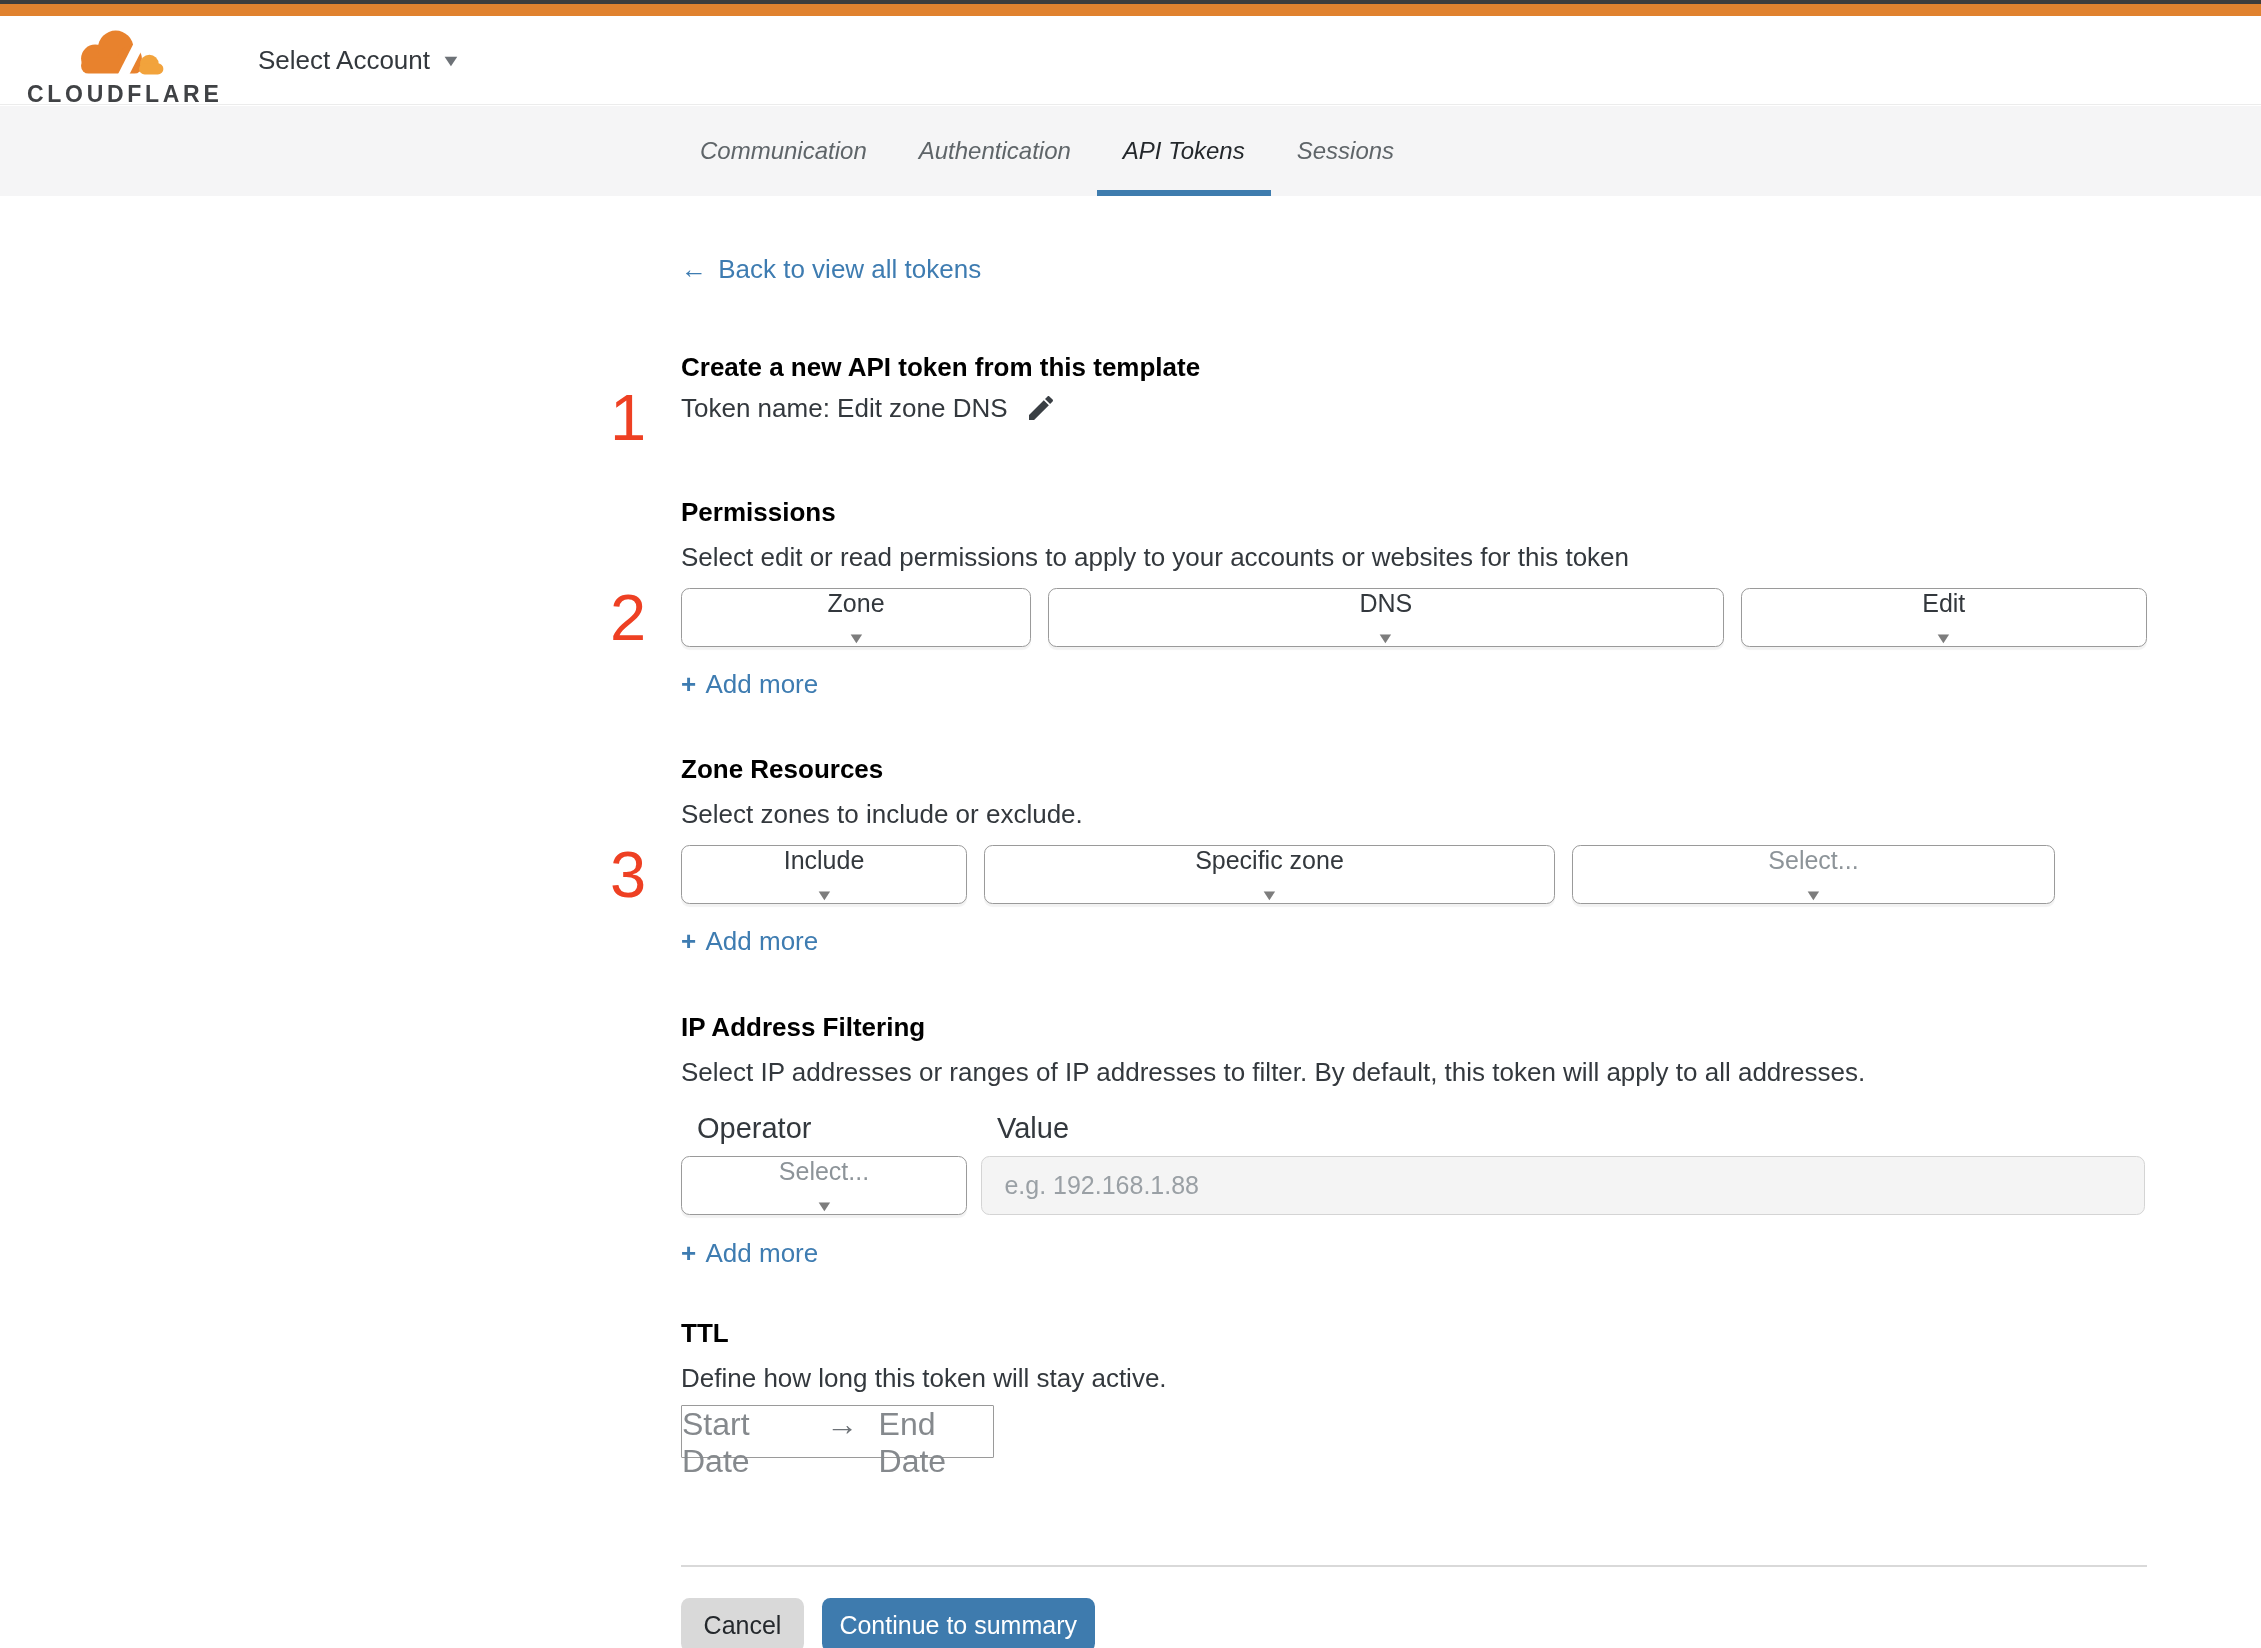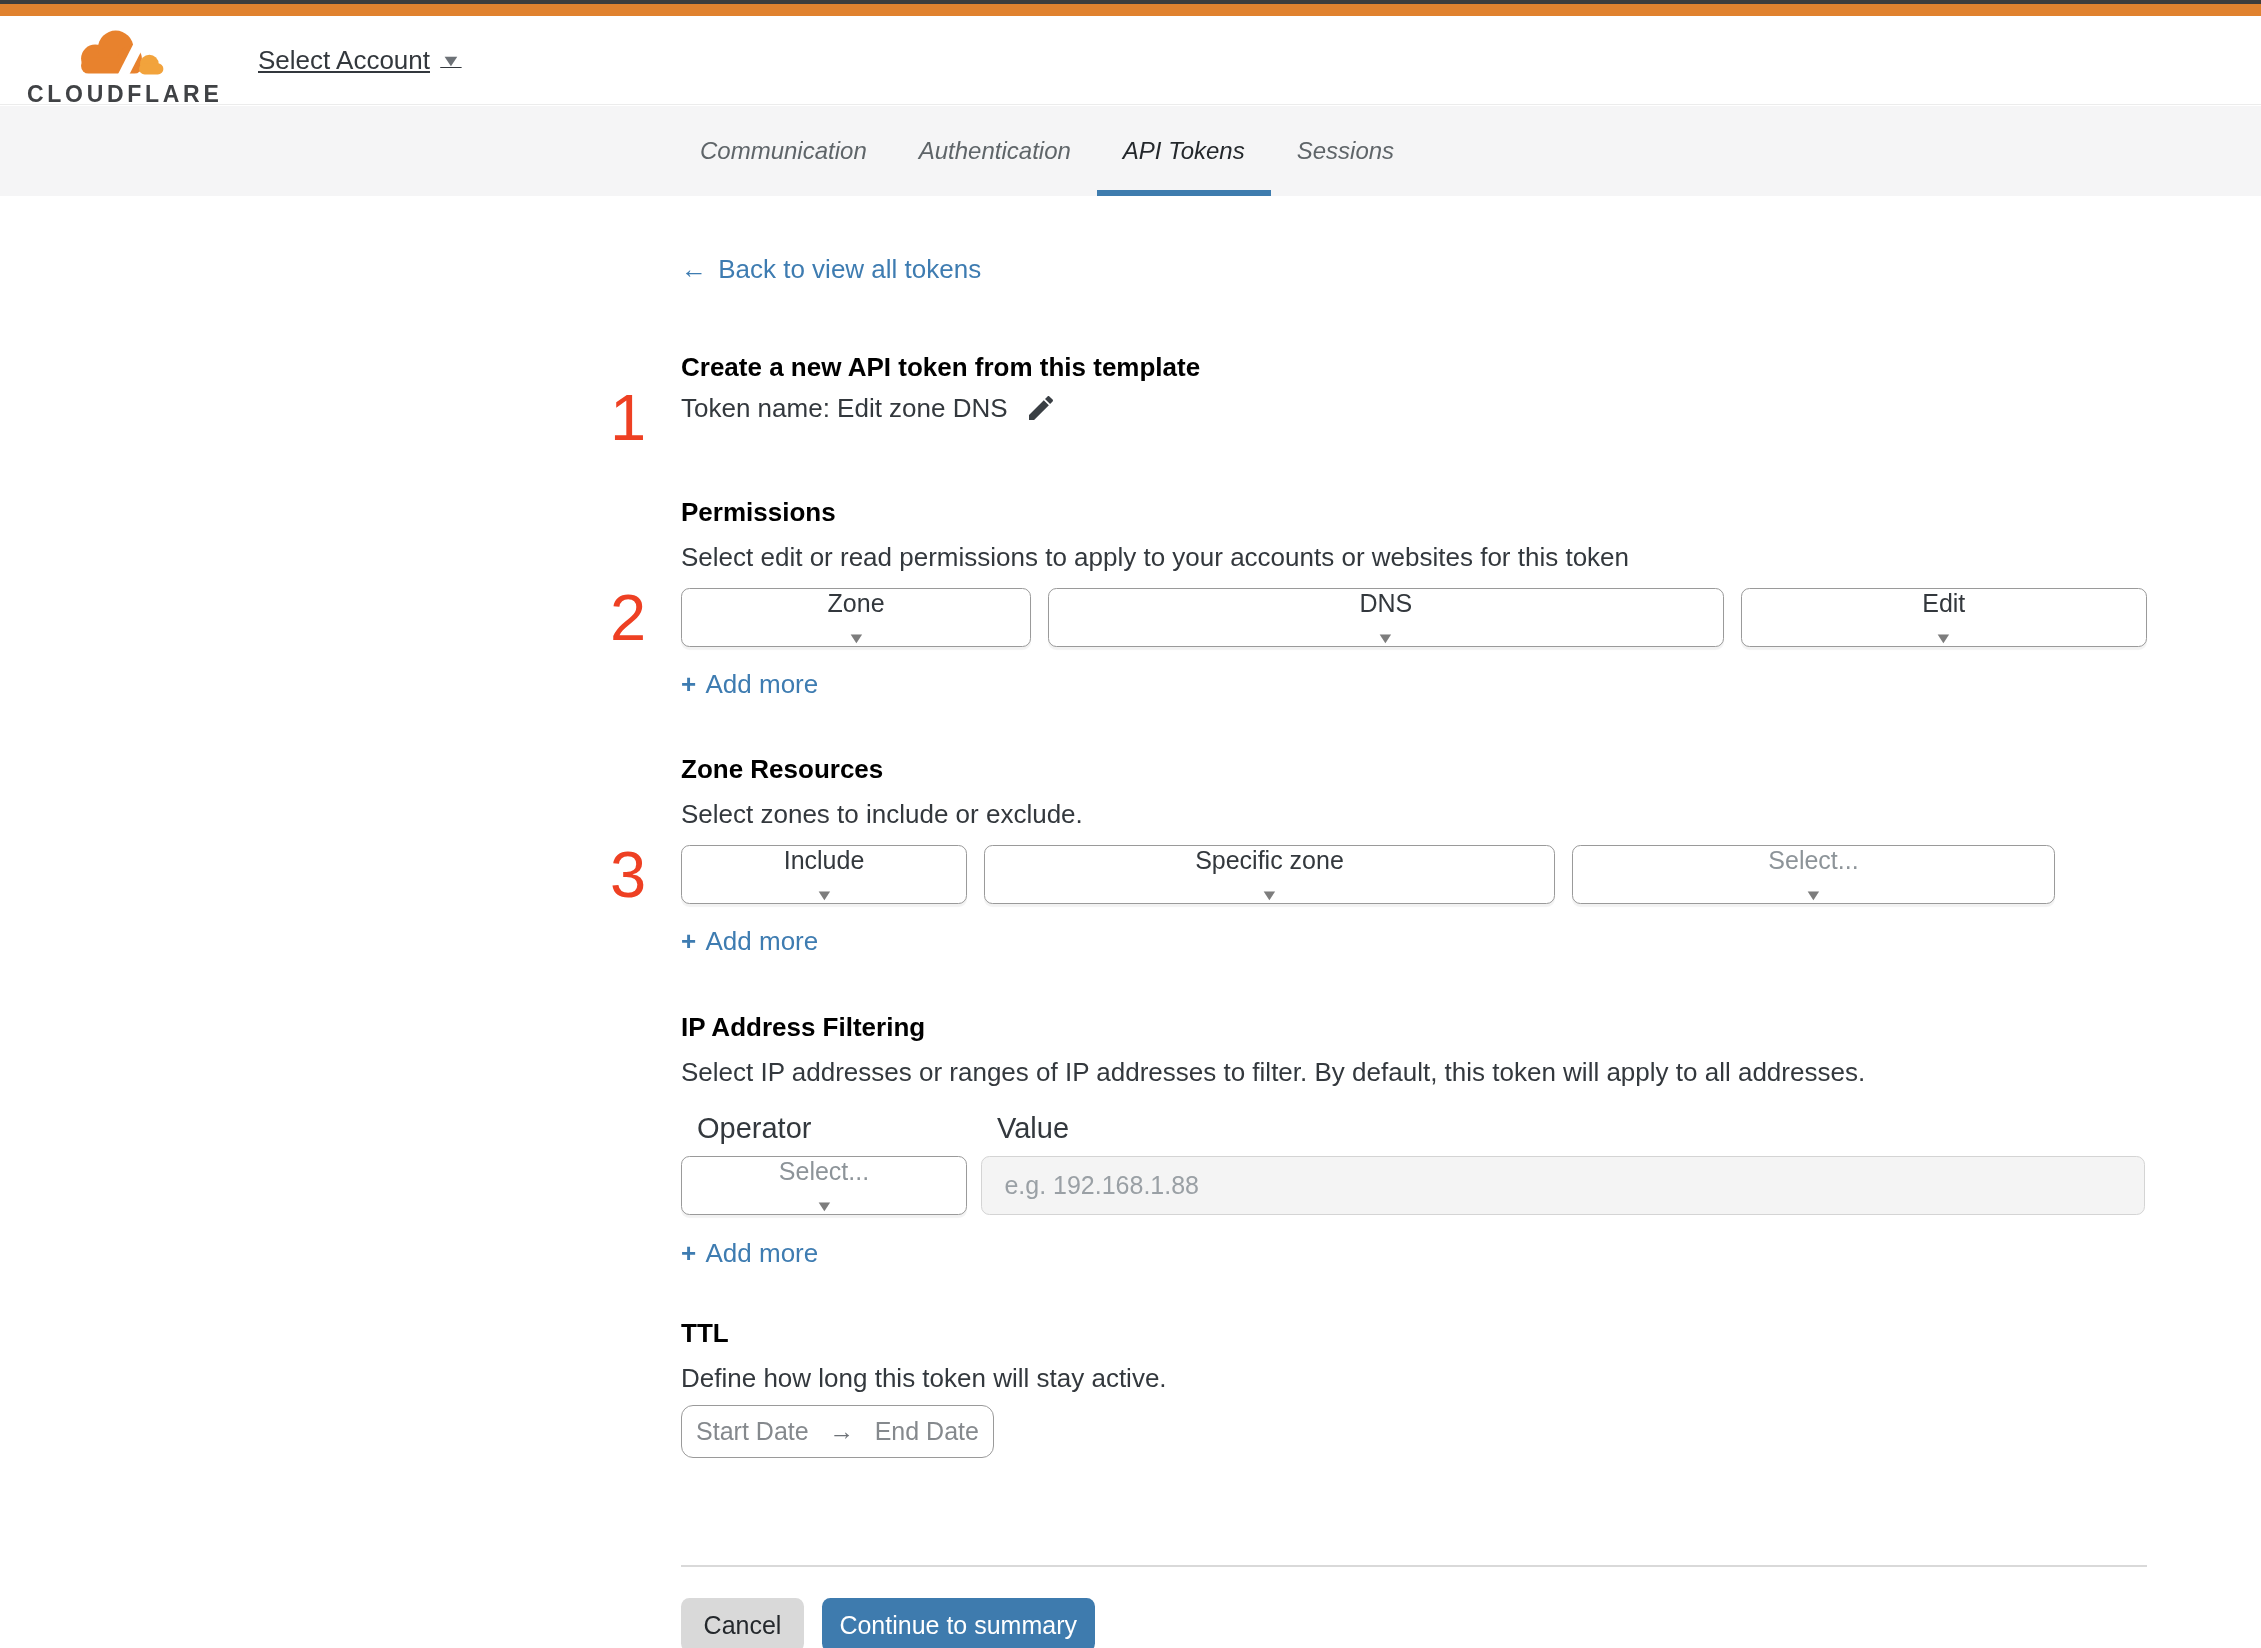--- a/index.html
+++ b/index.html
@@ -9,21 +9,21 @@
   
   .top-dark   { position:absolute; top:0; left:0; width:100%; height:3.7px; background:#3d3d3d; }
   .top-orange { position:absolute; top:3.7px; left:0; width:100%; height:12px; background:#e0822f; }
 
   
   .header { position:absolute; top:16px; left:0; width:100%; height:89px; background:#fff;
             border-bottom:0.9px solid #ececec; }
   .logo { position:absolute; left:27px; top:7.5px; width:182px; text-align:center; cursor:pointer; }
   .logo-text { font-size:23px; font-weight:bold; letter-spacing:3.7px; color:#404245; margin-top:-3.7px; }
   .account-select { position:absolute; left:258px; top:0; height:89px; display:flex; align-items:center;
-                    gap:13px; font-size:26px; color:#33383d; cursor:pointer;text-decoration:underline; }
+                    gap:13px; font-size:26px; color:#33383d; cursor:pointer; }
   .caret { font-size:16px; color:#6d7277; transform:scaleX(1.35); }
 
   
   .tabbar { position:absolute; top:106px; left:0; width:100%; height:90px; background:#f5f5f6;
             display:flex; align-items:stretch; padding-left:674px;font-style:italic; }
   .tab { display:flex; align-items:center; padding:0 26px; font-size:24px; color:#5f6569;
          position:relative; cursor:pointer; }
   .tab.active { color:#24282c; font-weight:500; }
   .tab.active::after { content:""; position:absolute; left:0; right:0; bottom:0; height:6.5px; background:#3e7cae; }
 
@@ -56,22 +56,22 @@
               color:#3e7cb1; font-size:26px; cursor:pointer; }
   .add-more .plus { font-weight:bold; }
 
   .field-labels { display:flex; font-size:29px; color:#33383d; margin-top:24px;margin-left:16px; }
   .input-text { height:59px; border:1.9px solid #d4d4d4; border-radius:8.4px; background:#f4f4f4;
                 font-size:25px; color:#8d9499; padding:0 22.4px; outline:none;
                 font-family:"Liberation Sans", sans-serif; }
   .input-text::placeholder { color:#9aa0a5; }
 
   .daterange { margin-top:11.2px; width:313px; height:53px; border:1.9px solid #9a9a9a; background:#fff;
-               display:flex; align-items:center; justify-content:center; gap:20.5px;
-               font-size:25px; color:#85898d; cursor:pointer; border-radius:12px; }
+               display:flex; justify-content:center; gap:20.5px;
+               font-size:32px; color:#85898d; cursor:pointer; border-radius:1px; }
   .daterange .arrow { color:#6d7277; }
 
   .divider { position:absolute; top:1565px; left:0; width:1466px; height:1.9px; background:#d9d9d9; }
 
   .footer { top:1598px; display:flex; gap:17.7px; }
   .btn { height:54px; border:none; border-radius:8.4px; font-size:25px; cursor:pointer;
          font-family:"Liberation Sans", sans-serif; display:flex; align-items:center; justify-content:center; }
   .btn-cancel { width:123px; background:#d9d9d9; color:#24282c; }
   .btn-primary { width:273px; background:#3e7bae; color:#fff; }
 </style>

